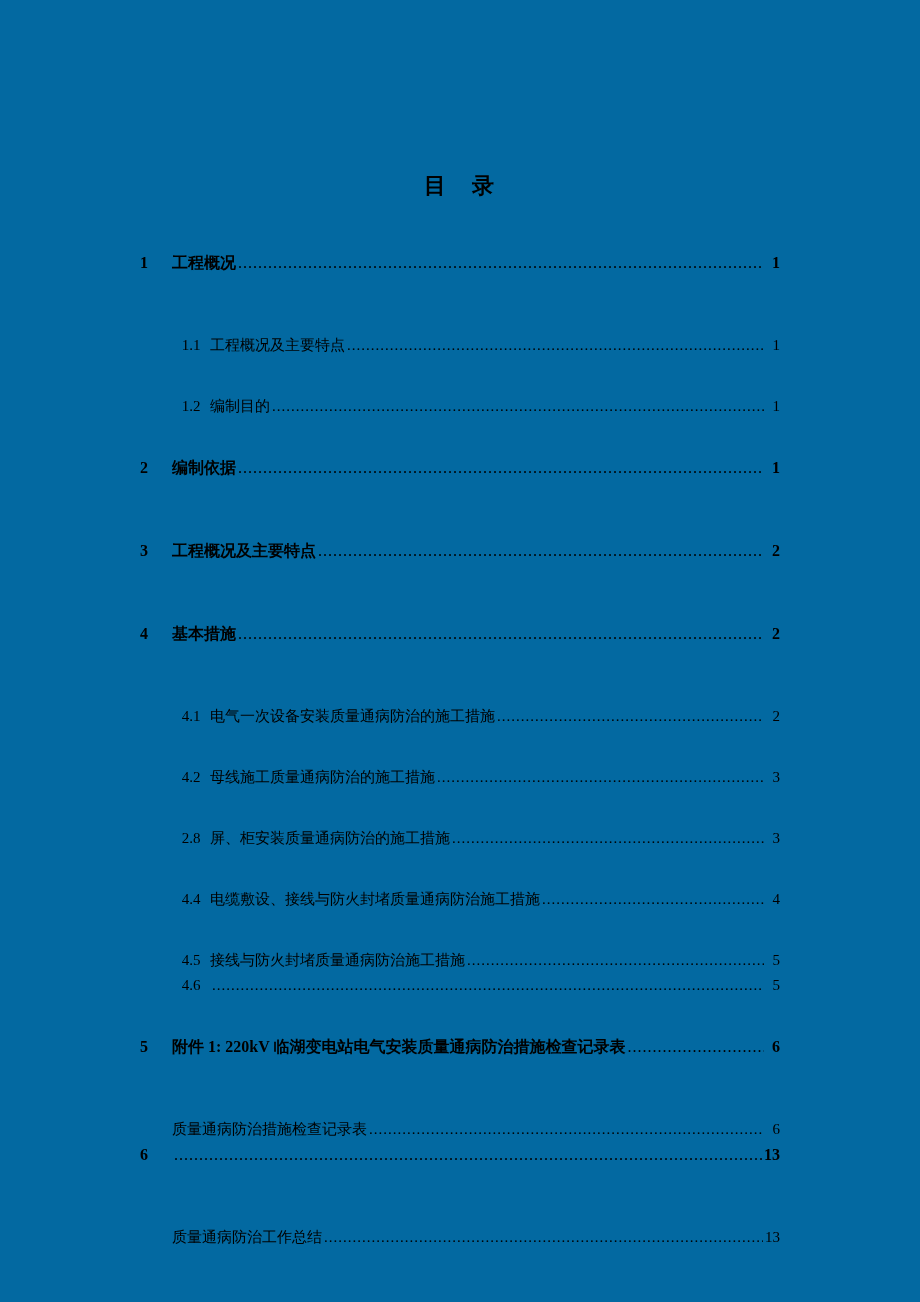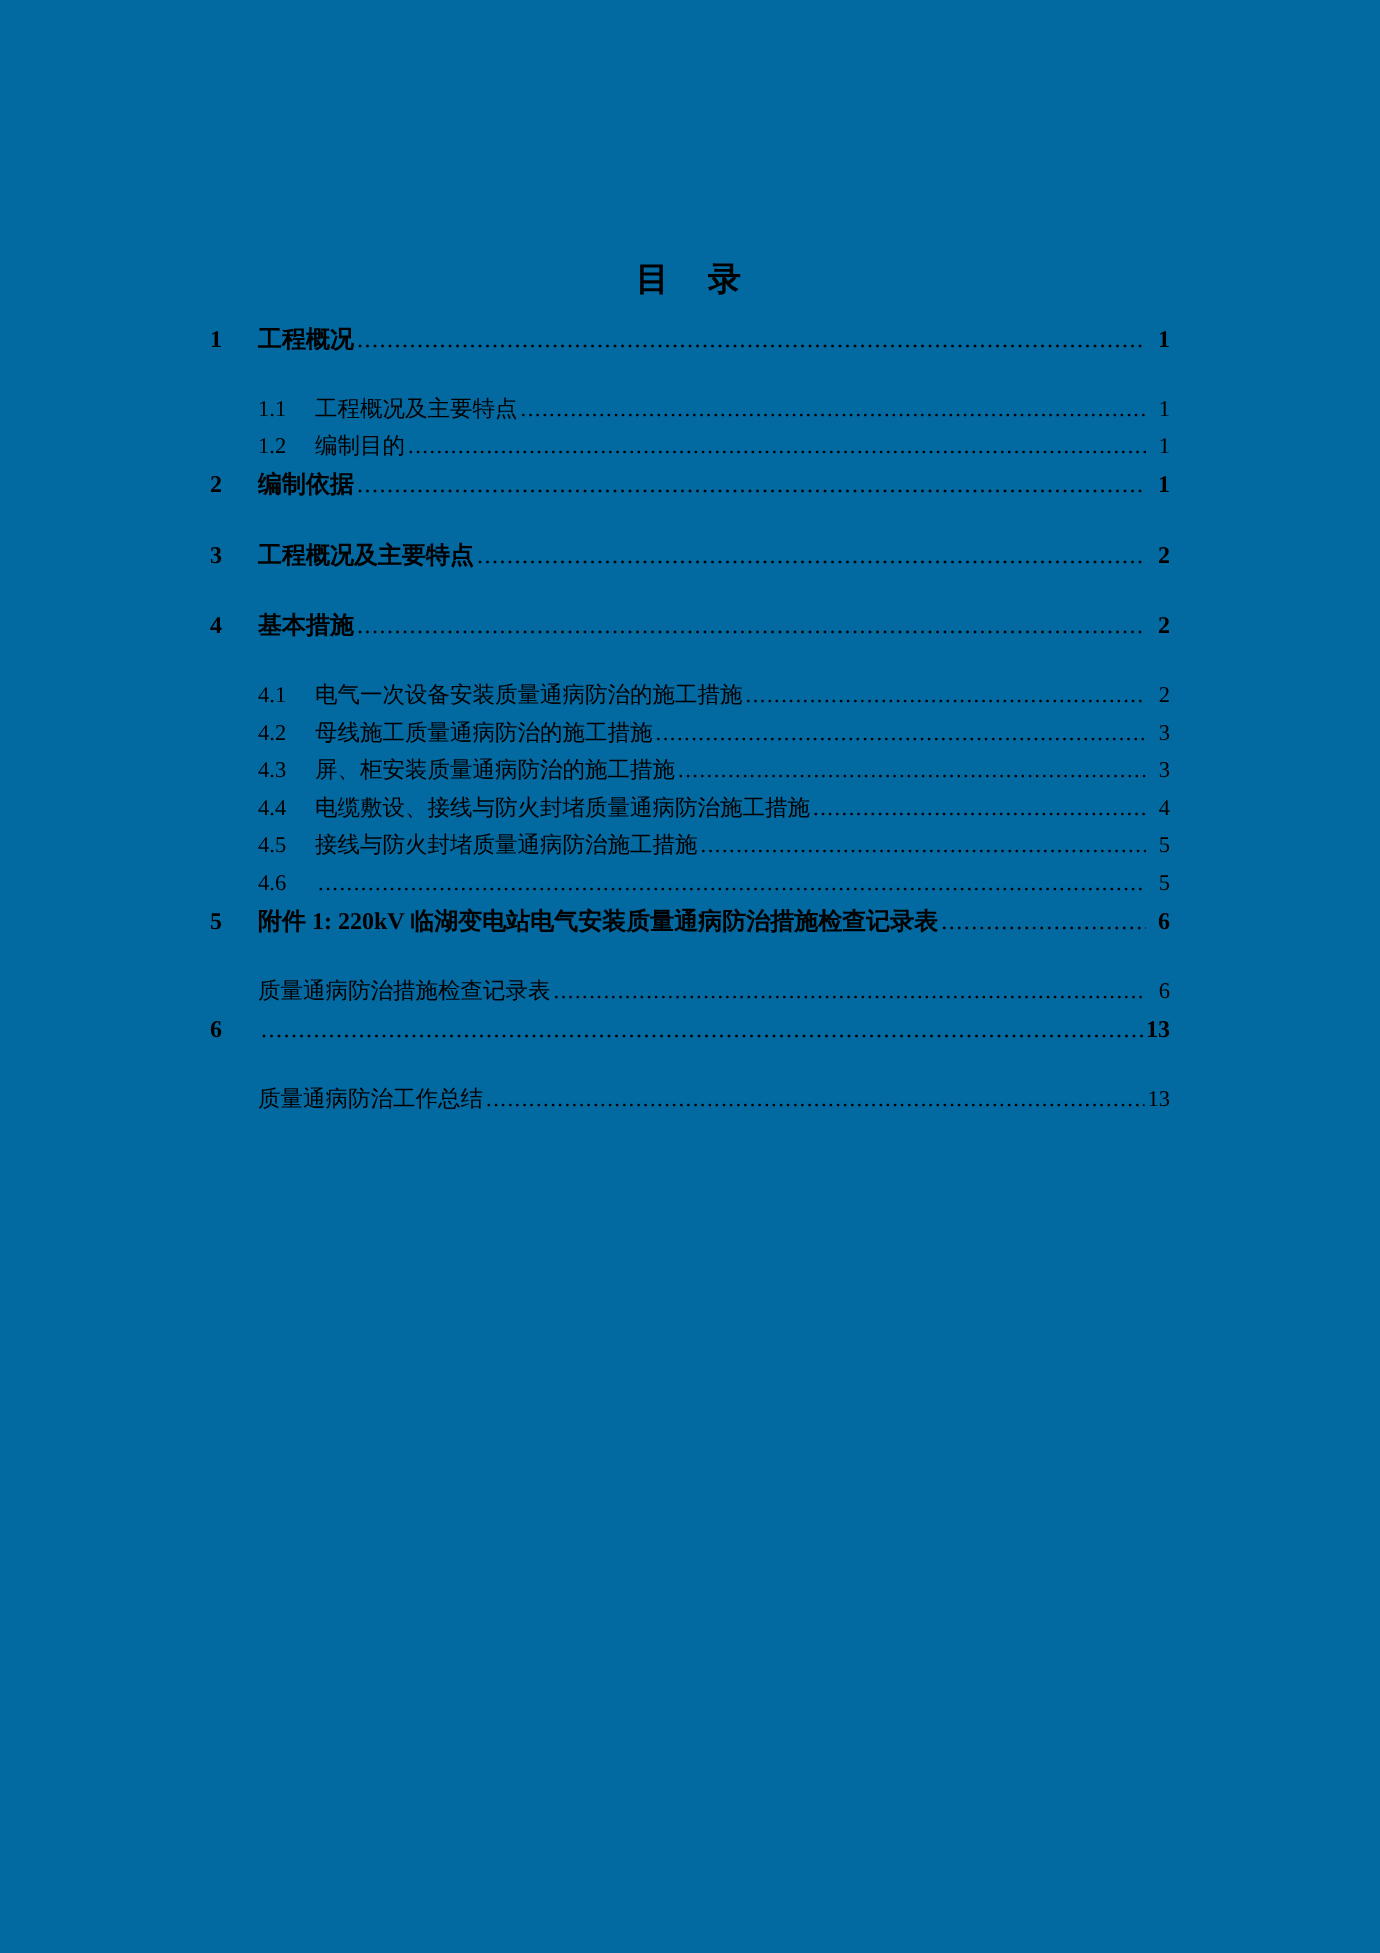--- a/index.html
+++ b/index.html
@@ -44,24 +44,26 @@
     margin-bottom: 22px;
   }
   .toc-row.l2 {
     padding-left: 32px;
   }
   .l1 .num {
     flex: 0 0 32px;
   }
   .l2 .num {
     flex: 0 0 38px;
+    text-align: center;
   }
   .toc-row.no-num { padding-left: 32px; }
   .label {
     flex: 0 0 auto;
+    margin-top: 36px;
   }
   .dots {
     flex: 1 1 auto;
     overflow: hidden;
     white-space: nowrap;
     font-weight: normal;
     margin: 0 2px;
   }
   .dots::after {
     content: "........................................................................................................................................................................................................";
@@ -131,21 +133,21 @@
     </div>
 
     <div class="toc-row l2">
       <span class="num">4.2</span>
       <span class="label">母线施工质量通病防治的施工措施</span>
       <span class="dots"></span>
       <span class="pg">3</span>
     </div>
 
     <div class="toc-row l2">
-      <span class="num">4.3</span>
+      <span class="num">2.8</span>
       <span class="label">屏、柜安装质量通病防治的施工措施</span>
       <span class="dots"></span>
       <span class="pg">3</span>
     </div>
 
     <div class="toc-row l2">
       <span class="num">4.4</span>
       <span class="label">电缆敷设、接线与防火封堵质量通病防治施工措施</span>
       <span class="dots"></span>
       <span class="pg">4</span>

